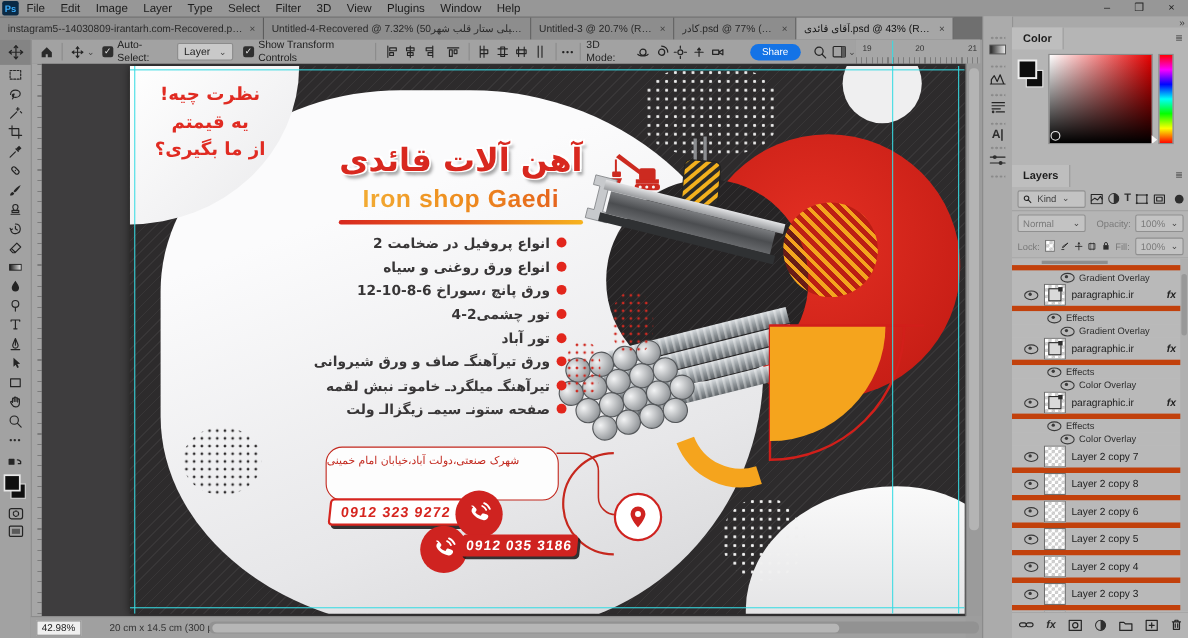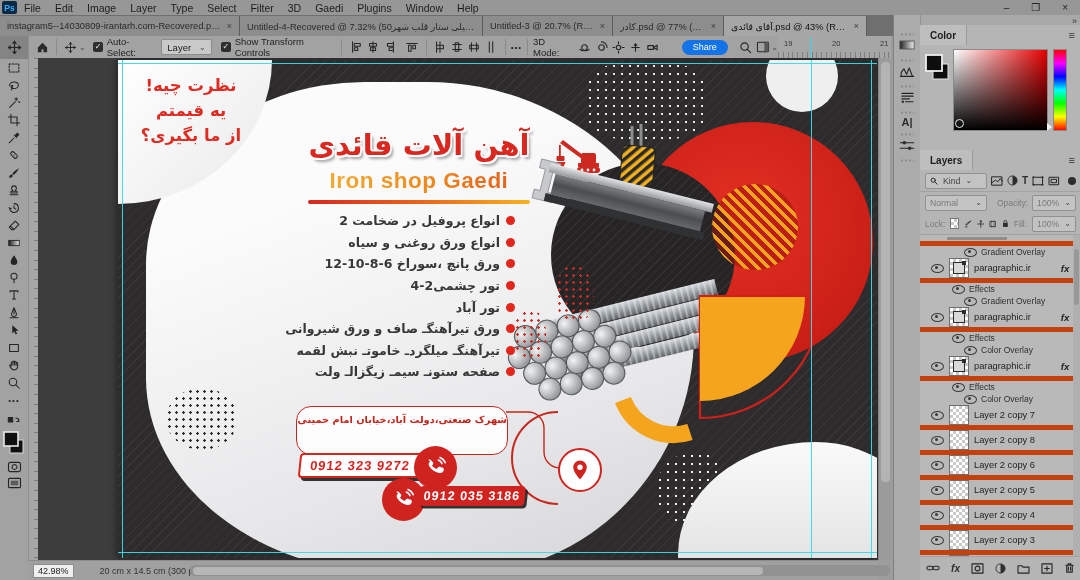--- a/index.html
+++ b/index.html
@@ -68,21 +68,21 @@
   #title-fa{color:#d8281f;font-weight:bold;font-size:29px;text-align:center;direction:rtl;
      text-shadow:-1.5px -1.5px 0 #fff,1.5px -1.5px 0 #fff,-1.5px 1.5px 0 #fff,1.5px 1.5px 0 #fff,3px 4px 3px rgba(0,0,0,.35);}
   #title-en{font-weight:bold;font-size:22.5px;text-align:center;letter-spacing:.5px;
      background:linear-gradient(90deg,#f3b43a,#ee8d1e,#e2571d);-webkit-background-clip:text;background-clip:text;color:transparent;}
   #title-bar{height:4px;border-radius:2px;background:linear-gradient(90deg,#d8281f,#e8641d,#f6b31f);}
   .b-row{display:flex;align-items:center;height:21.6px;direction:rtl;}
   .b-dot{width:9px;height:9px;border-radius:50%;background:#e2261c;margin-left:6px;flex:0 0 auto;}
   .b-txt{font-weight:bold;font-size:12.5px;color:#383637;white-space:nowrap;}
 
   #addr{background:#fdfdfd;border:1.4px solid #c2271d;border-radius:15px;color:#c2271d;
-        font-weight:bold;font-size:9.8px;line-height:1.95;text-align:right;direction:rtl;padding-top:3px;}
+        font-weight:normal;font-size:9.8px;line-height:1.95;text-align:left;direction:rtl;padding-top:3px;}
   .pill{font-weight:bold;letter-spacing:1px;display:flex;align-items:center;justify-content:center;
         border-radius:4px;transform:skewX(-6deg);}
   #phone1{background:#fff;border:2px solid #d6251f;color:#d6251f;font-size:13px;box-shadow:3px 3px 0 rgba(32,30,31,.9);}
   #phone2{background:#cf2320;color:#fff;font-size:12.5px;box-shadow:2.5px 2.5px 0 rgba(32,30,31,.9);}
   .ph-circle{border-radius:50%;background:#cf2320;display:flex;align-items:center;justify-content:center;}
 
   
   #statusbar{left:28px;top:560px;width:850px;height:20px;background:#a0a0a0;border-top:1px solid #8c8c8c;
              display:flex;align-items:center;font-size:9px;color:#333;}
   #zoom-field{background:#efefef;border:1px solid #8c8c8c;height:12px;display:flex;align-items:center;padding:0 4px;margin-left:5px;color:#222;}
@@ -124,21 +124,21 @@
   <div id="menubar" class="abs">
     <span id="ps-badge">Ps</span>
     <span class="menu-item">File</span>
     <span class="menu-item">Edit</span>
     <span class="menu-item">Image</span>
     <span class="menu-item">Layer</span>
     <span class="menu-item">Type</span>
     <span class="menu-item">Select</span>
     <span class="menu-item">Filter</span>
     <span class="menu-item">3D</span>
-    <span class="menu-item">Gaedi</span>
+    <span class="menu-item">View</span>
     <span class="menu-item">Plugins</span>
     <span class="menu-item">Window</span>
     <span class="menu-item">Help</span>
     <span id="winctl">
       <span>–</span>
       <span>❐</span>
       <span>×</span>
     </span>
   </div>
 

